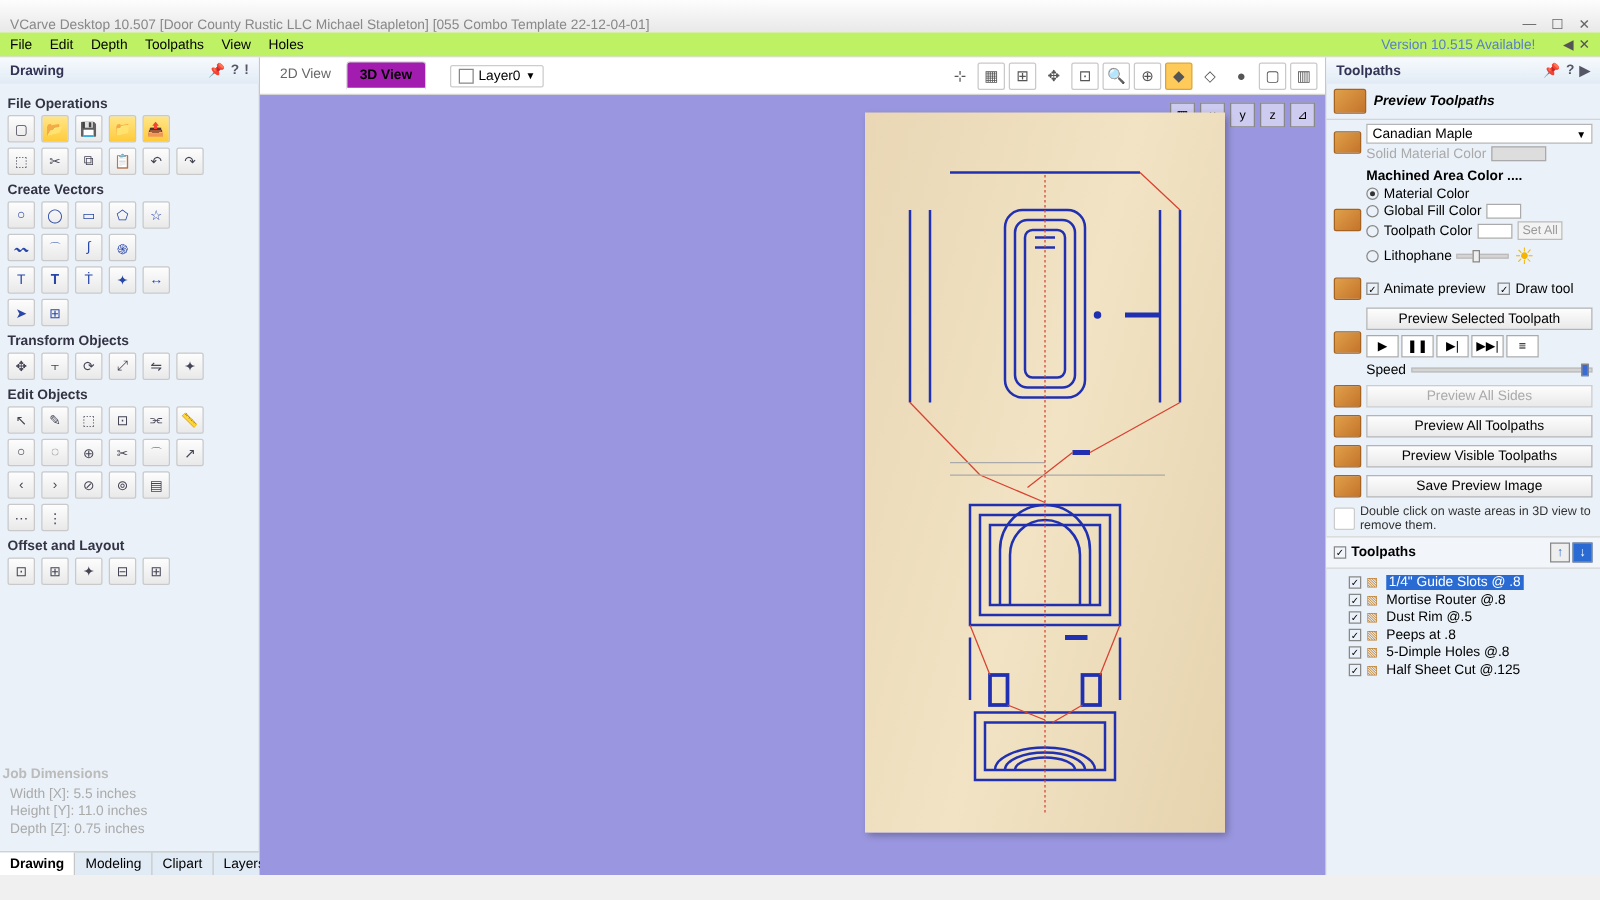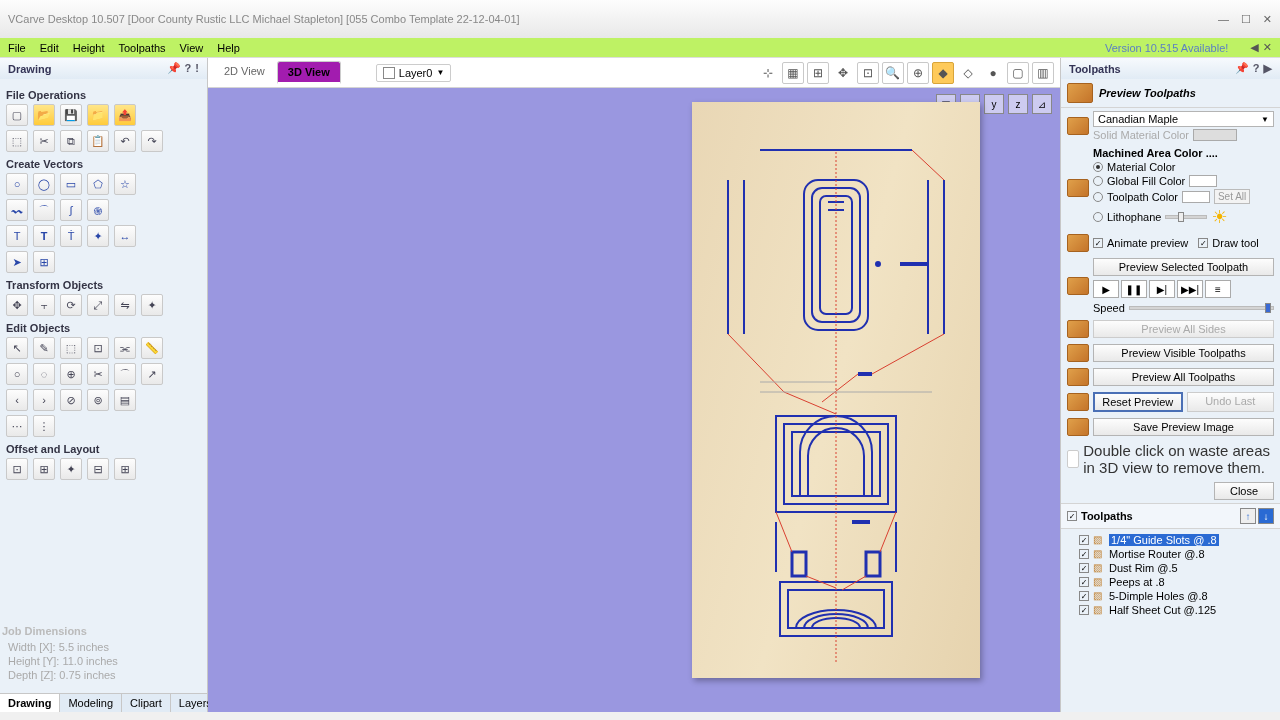--- a/index.html
+++ b/index.html
@@ -1,18 +1,18 @@
 <!DOCTYPE html>
 <html><head>
 <meta charset="utf-8">
 <style>
 * { margin: 0; padding: 0; box-sizing: border-box; font-family: Tahoma, Arial, sans-serif; font-size: 11px; }
 body { width: 1280px; height: 720px; background: #f0f0f0; overflow: hidden; }
 
-.titlebar { height: 38px; background: linear-gradient(#fdfdfd, #e8e8e8); display: flex; align-items: center; padding: 0 8px; color: #888; }
+.titlebar { height: 26px; background: linear-gradient(#fdfdfd, #e8e8e8); display: flex; align-items: flex-end; padding: 0 8px; color: #888; }
 .titlebar .title { flex: 1; }
 .titlebar .winbtns { display: flex; gap: 12px; color: #666; }
 .titlebar .winbtns span { cursor: default; }
 
 .menubar { height: 20px; background: #bef264; display: flex; align-items: center; padding: 0 8px; gap: 14px; border-bottom: 1px solid #ddd; }
 .menubar span { cursor: default; }
 .version-avail { margin-left: auto; color: #5a7fc4; margin-right: 8px; }
 .menubar .endicons { display: flex; gap: 4px; color: #555; }
 
 .main { display: flex; height: 654px; justify-content: flex-end; }
@@ -28,21 +28,21 @@
 .tool-btn.blue { color: #2846a8; }
 .jobdim { color: #aaa; margin-top: auto; padding: 6px 2px 10px 2px; }
 .jobdim-title { font-weight: bold; color: #bbb; margin-bottom: 4px; }
 .jobdim-line { margin-left: 6px; margin-bottom: 2px; }
 .bottom-tabs { display: flex; background: #e1ebf5; border-top: 1px solid #c7c7c7; }
 .bottom-tabs span { padding: 3px 8px; border-right: 1px solid #c7c7c7; cursor: default; }
 .bottom-tabs span.active { background: #fff; font-weight: bold; }
 
 .center { flex: 1; display: flex; flex-direction: column; background: #f0f0f0; position: relative; }
 .center-toolbar { height: 30px; background: #fff; border-bottom: 1px solid #d4d4d4; display: flex; align-items: center; padding: 0 6px; gap: 3px; }
-.viewtabs { display: flex; gap: 2px; margin-right: 32px; }
+.viewtabs { display: flex; gap: 2px; margin-right: 16px; }
 .viewtab { padding: 4px 10px; color: #666; }
 .viewtab.active { font-weight: bold; color: #000; border: 1px solid #ccc; border-bottom: 2px solid #fff; background: #a21caf; border-radius: 3px 3px 0 0; }
 .layer-dd { display: flex; align-items: center; gap: 4px; border: 1px solid #ccc; padding: 2px 6px; border-radius: 2px; }
 .layer-sw { width: 12px; height: 12px; border: 1px solid #888; background: #fff; }
 .spacer { flex: 1; }
 .tb-icon { width: 22px; height: 22px; border: 1px solid transparent; display: flex; align-items: center; justify-content: center; font-size: 12px; color: #555; border-radius: 2px; }
 .tb-icon.boxed { border-color: #c9c9c9; }
 .tb-icon.orange { background: #feca5a; border-color: #d9a53a; }
 
 .viewport { flex: 1; background: #9a97e0; position: relative; overflow: hidden; }
@@ -72,21 +72,21 @@
 .sun { color: #f4b400; font-size: 18px; }
 .btn { background: linear-gradient(#fdfdfd,#e9e9e9); border: 1px solid #b4b4b4; padding: 2px 4px; text-align: center; cursor: default; }
 .btn.primary { border: 2px solid #4a6fb5; }
 .btn.dim { color: #aaa; border-color: #ccc; }
 .playbar { display: flex; gap: 2px; }
 .playbar .pbtn { width: 26px; height: 18px; border:1px solid #aaa; background: #fff; display:flex; align-items:center; justify-content:center; font-size:10px; }
 .speed-row { display:flex; align-items:center; gap:4px; }
 .speed-tr { flex:1; height:4px; background:#d4d4d4; border:1px solid #bbb; position:relative; }
 .pair-row { display:flex; gap:4px; }
 .pair-row .btn { flex:1; }
-.hint { font-size: 15px; color: #333; }
+.hint { font-size: 10px; color: #333; }
 .close-btn { margin-left: auto; width: 60px; }
 
 .tp-list-hdr { display:flex; align-items:center; padding: 4px 6px; border-top: 1px solid #d4d4d4; border-bottom: 1px solid #d4d4d4; background: #f2f6fb; }
 .tp-list-hdr .expander { margin-left: auto; display:flex; gap:2px; }
 .exp-btn { width:16px; height:16px; background:#eee; border:1px solid #888; display:flex; align-items:center; justify-content:center; font-size:10px; }
 .tp-list { padding: 4px 6px 4px 18px; }
 .tp-item { display:flex; align-items:center; gap:4px; padding: 1px 0; }
 .tp-icon { width:12px; height:12px; font-size:10px; color:#c08030; }
 .tp-item .name { }
 .tp-item.selected .name { background:#2a6ad3; color:#fff; padding: 0 2px; }
@@ -99,24 +99,24 @@
   <div class="winbtns">
     <span>—</span>
     <span>☐</span>
     <span>✕</span>
   </div>
 </div>
 
 <div class="menubar">
   <span>File</span>
   <span>Edit</span>
-  <span>Height</span>
+  <span>Depth</span>
   <span>Toolpaths</span>
   <span>View</span>
-  <span>Help</span>
+  <span>Holes</span>
   <span class="version-avail">Version 10.515 Available!</span>
   <div class="endicons">
     <span>◀</span>
     <span>✕</span>
   </div>
 </div>
 
 <div class="main">
 
   <div class="left-panel">
@@ -415,43 +415,33 @@
           </div>
         </div>
       </div>
 
       <div class="pv-row">
           <span class="wood-ic"></span>
           <div class="btn dim" style="flex:1">Preview All Sides</div>
         </div>
       <div class="pv-row">
           <span class="wood-ic"></span>
+          <div class="btn" style="flex:1">Preview All Toolpaths</div>
+        </div>
+      <div class="pv-row">
+          <span class="wood-ic"></span>
           <div class="btn" style="flex:1">Preview Visible Toolpaths</div>
         </div>
-      <div class="pv-row">
-          <span class="wood-ic"></span>
-          <div class="btn" style="flex:1">Preview All Toolpaths</div>
-        </div>
-      <div class="pv-row">
-          <span class="wood-ic"></span>
-        <div class="pair-row" style="flex:1">
-          <div class="btn primary">Reset Preview</div>
-          <div class="btn dim">Undo Last</div>
-        </div>
-      </div>
       <div class="pv-row">
           <span class="wood-ic"></span>
           <div class="btn" style="flex:1">Save Preview Image</div>
         </div>
       <div class="pv-row">
           <span class="wood-ic" style="background:#fff;border-color:#ccc"></span>
           <span class="hint">Double click on waste areas in 3D view to remove them.</span>
-        </div>
-      <div class="pv-row">
-          <div class="btn close-btn">Close</div>
         </div>
     </div>
 
     <div class="tp-list-hdr">
       <span class="chk">✓</span>
       <b style="margin-left:4px">Toolpaths</b>
       <div class="expander">
         <div class="exp-btn" style="color:#2a6ad3">↑</div>
         <div class="exp-btn" style="background:#2a6ad3;color:#fff">↓</div>
       </div>

